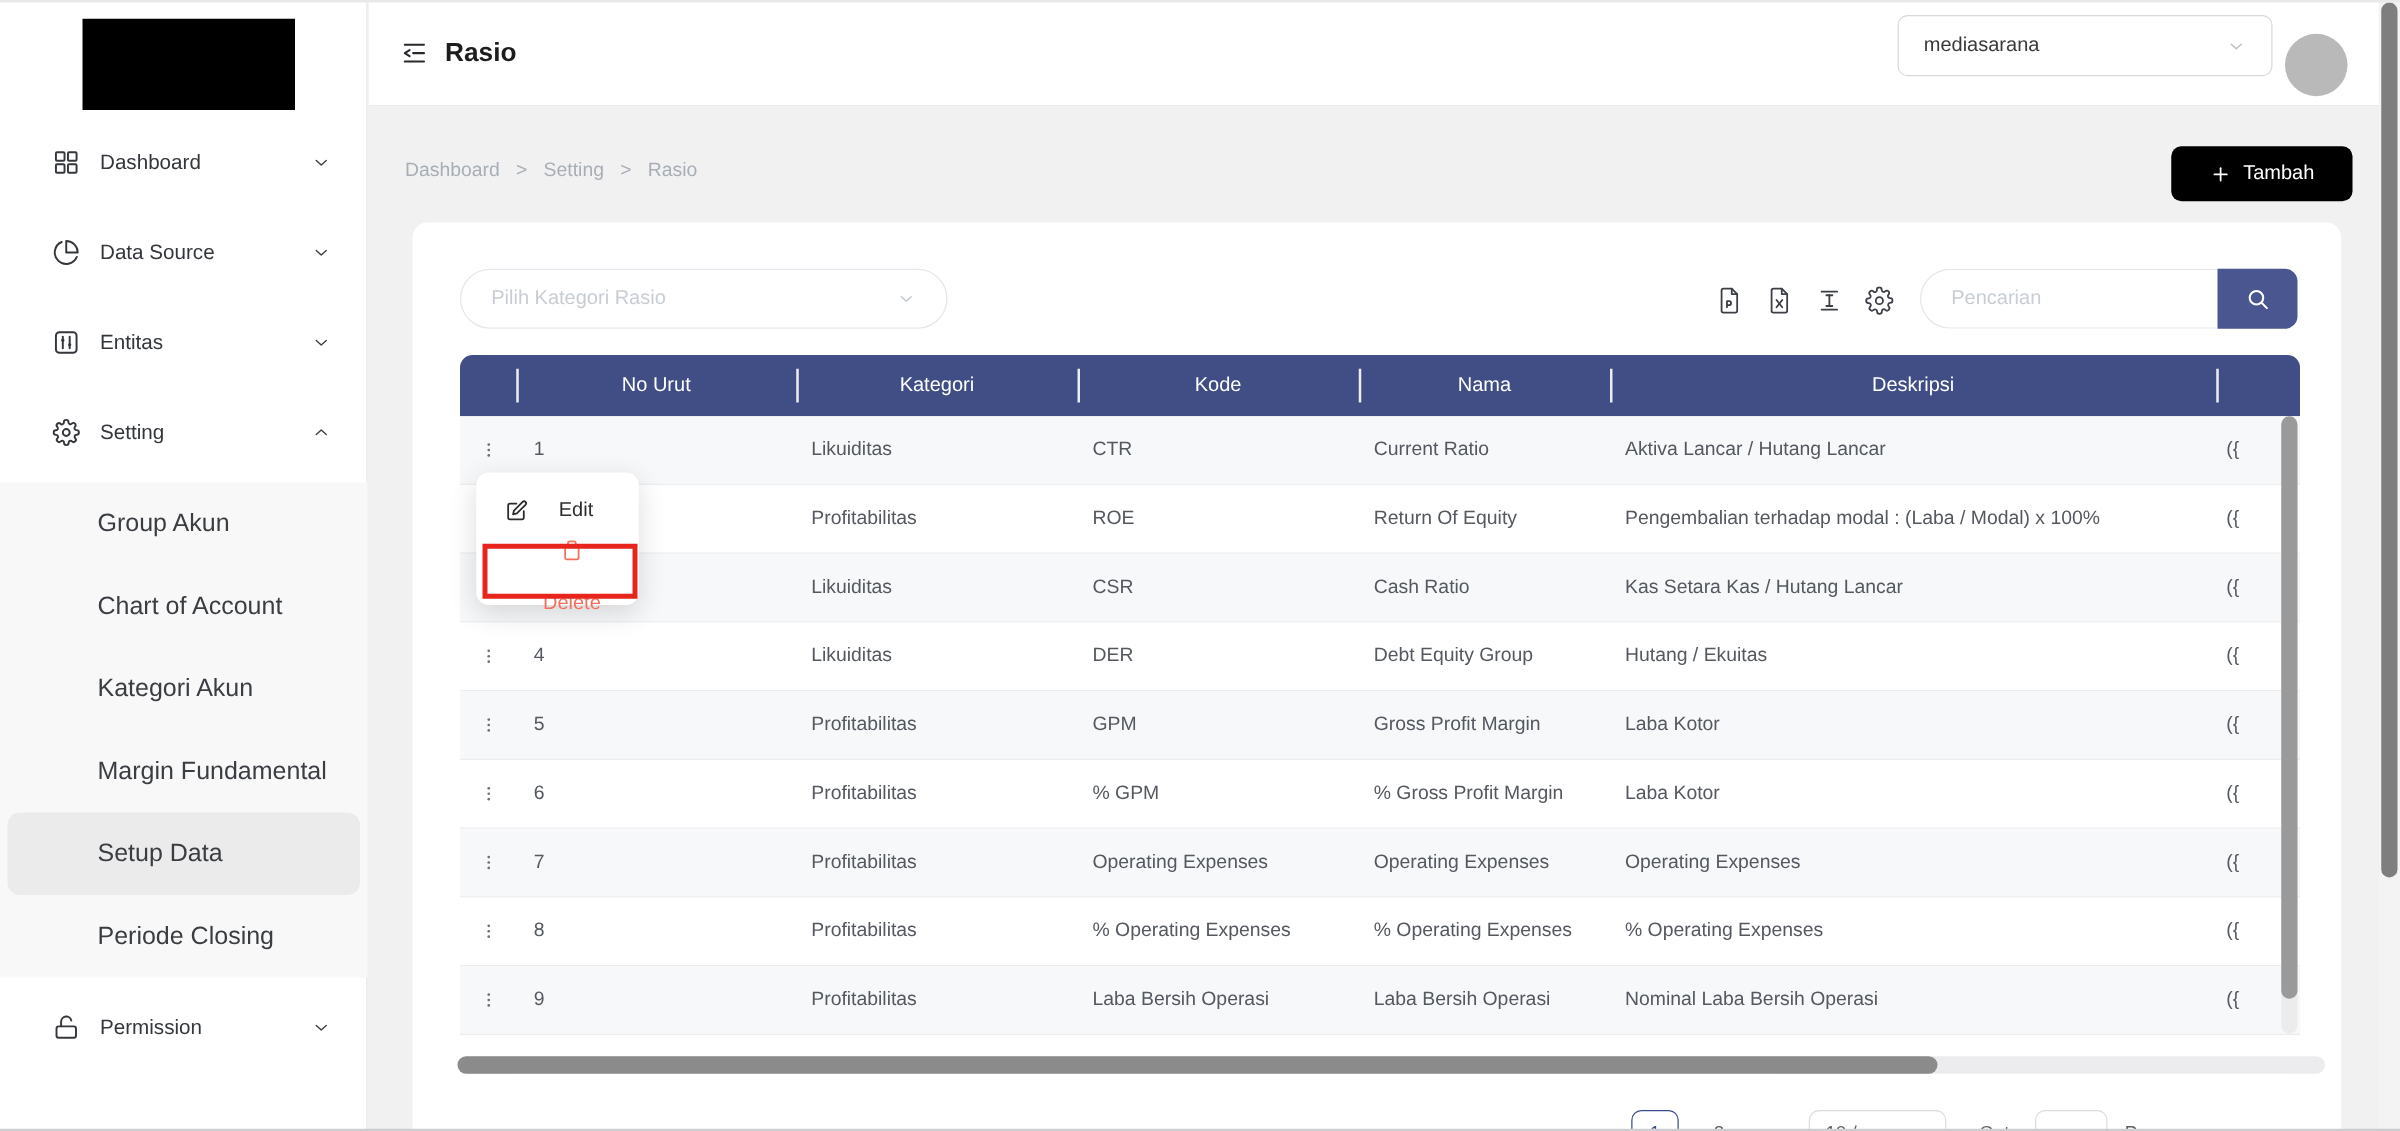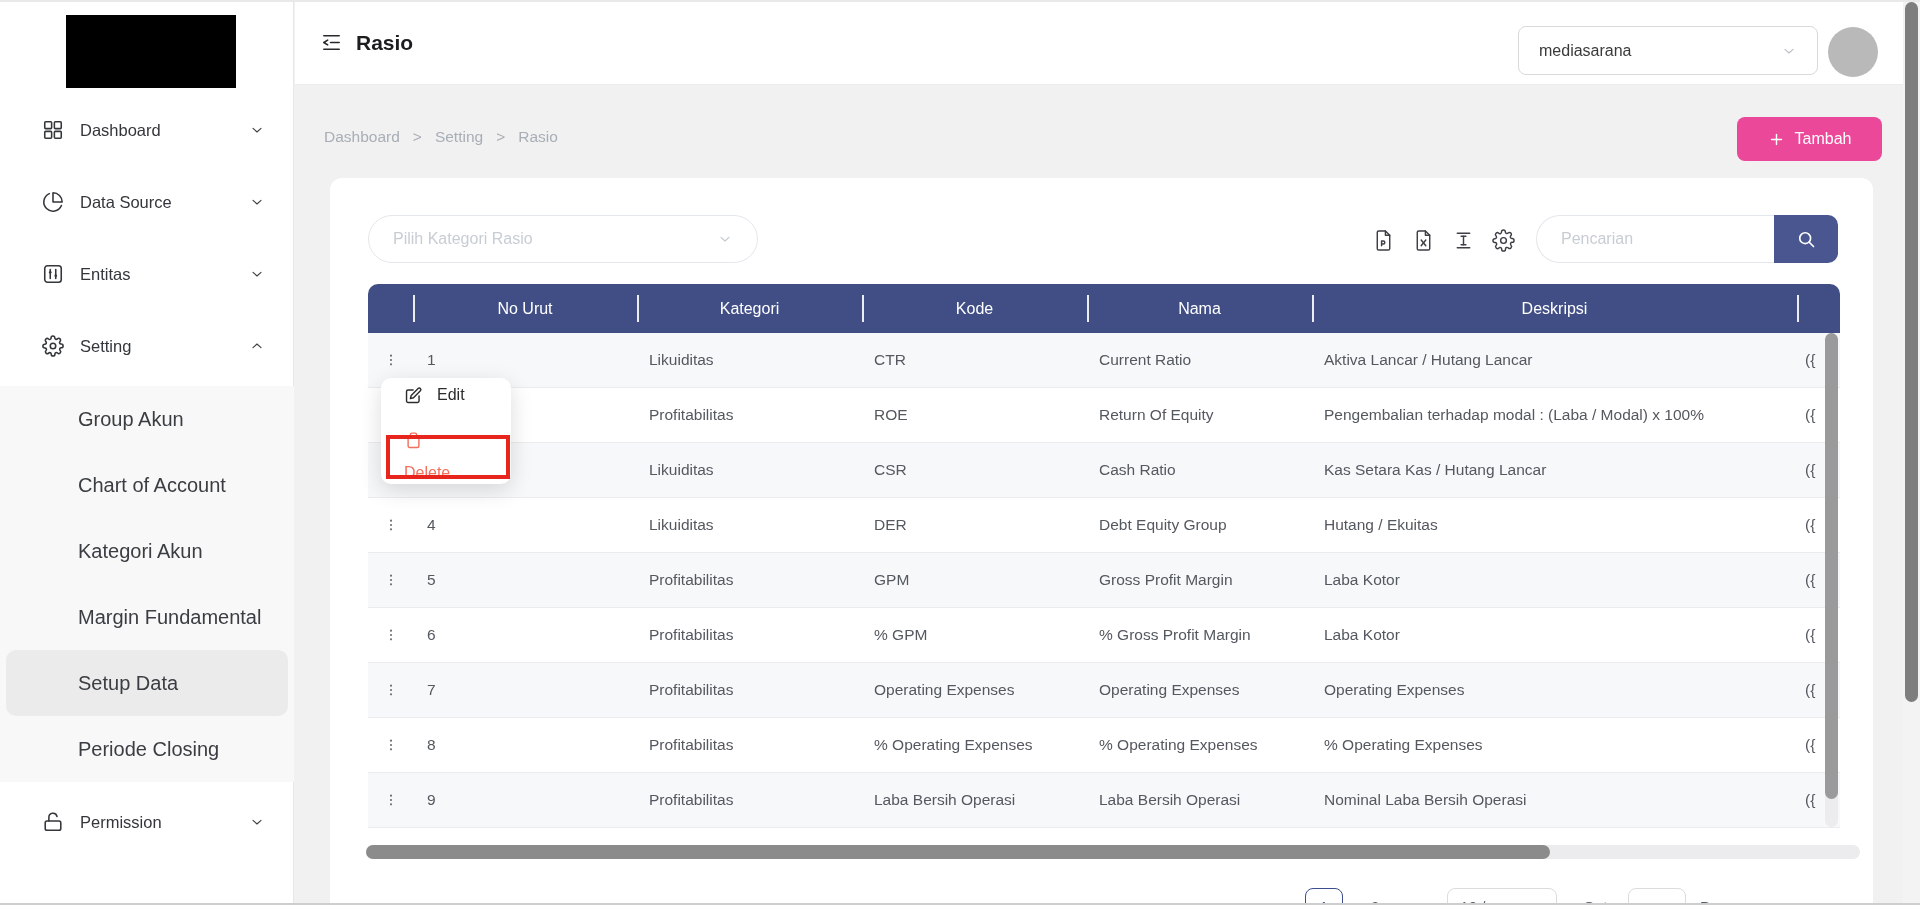--- a/index.html
+++ b/index.html
@@ -24,49 +24,49 @@
   .nav-item .chev { margin-left:auto; color:#3c3f44; }
   .submenu { position:absolute; top:386px; left:0; width:294px; height:396px; background:#f8f8f8; }
   .sub-item { height:66px; display:flex; align-items:center; padding-left:78px; font-size:20px; color:#3a3d42; cursor:pointer; }
   .sub-item.active { background:#ebebeb; border-radius:10px; margin:0 6px; padding-left:72px; }
   .nav-bottom { position:absolute; top:786px; left:0; width:100%; }
 
   
   .header { position:absolute; left:295px; top:0; width:1625px; height:85px; background:#fff; border-bottom:1px solid #ececee; z-index:5; }
   .title-wrap { position:absolute; left:25px; top:0; height:85px; display:flex; align-items:center; gap:13px; }
   .page-title { font-size:21px; font-weight:700; color:#1d1d1f; }
-  .tenant-select { position:absolute; left:1223px; top:26px; width:300px; height:49px; border:1px solid #d9d9d9; border-radius:8px; background:#fff; display:flex; align-items:center; padding:0 20px; font-size:16px; color:#3a3a3a; cursor:pointer; }
+  .tenant-select { position:absolute; left:1223px; top:12px; width:300px; height:49px; border:1px solid #d9d9d9; border-radius:8px; background:#fff; display:flex; align-items:center; padding:0 20px; font-size:16px; color:#3a3a3a; cursor:pointer; }
   .tenant-select .chev { margin-left:auto; color:#b9bec4; }
   .avatar { position:absolute; left:1533px; top:27px; width:50px; height:50px; border-radius:50%; background:#b9b9b9; cursor:pointer; }
 
   
   .breadcrumb { position:absolute; left:324px; top:128px; display:flex; gap:13px; font-size:15.5px; color:#a8aeb6; z-index:4; }
   .breadcrumb .bc-link { cursor:pointer; }
-  .btn-add { position:absolute; left:1737px; top:117px; width:145px; height:44px; background:#ec4899; border:none; border-radius:8px; color:#fff; font-size:16px; font-family:inherit; display:flex; align-items:center; justify-content:center; gap:10px; cursor:pointer; z-index:4; }
+  .btn-add { position:absolute; left:1737px; top:117px; width:145px; height:44px; background:#000000; border:none; border-radius:8px; color:#fff; font-size:16px; font-family:inherit; display:flex; align-items:center; justify-content:center; gap:10px; cursor:pointer; z-index:4; }
 
   
   .card { position:absolute; left:330px; top:178px; width:1543px; height:760px; background:#fff; border-radius:12px; z-index:3; }
 
   .filter-select { position:absolute; left:38px; top:37px; width:390px; height:48px; border:1px solid #e4e7eb; border-radius:24px; display:flex; align-items:center; padding:0 24px; font-size:16px; color:#c8cdd4; cursor:pointer; }
   .filter-select .chev { margin-left:auto; color:#c2c8cf; }
 
   .tool-icons { position:absolute; left:1042px; top:51px; display:flex; gap:17px; color:#3c3f45; }
   .tool-icons .tbtn { background:none; border:none; padding:0; color:#3c3f45; cursor:pointer; }
 
   .search-wrap { position:absolute; left:1206px; top:37px; display:flex; }
   .search-input { width:238px; height:48px; border:1px solid #e4e7eb; border-right:none; border-radius:24px 0 0 24px; padding:0 24px; font-size:16px; font-family:inherit; color:#444; outline:none; }
   .search-input::placeholder { color:#c8cdd4; }
   .search-btn { width:64px; height:48px; background:#49568f; border:none; border-radius:0 10px 10px 0; display:flex; align-items:center; justify-content:center; color:#fff; cursor:pointer; }
 
   
   .table { position:absolute; left:38px; top:106px; width:1472px; }
   .thead { height:49px; background:#404e85; border-radius:10px 10px 0 0; display:flex; color:#fff; font-size:16px; }
   .th { display:flex; align-items:center; justify-content:center; position:relative; }
   .th.sep::before { content:""; position:absolute; left:0; top:11px; bottom:11px; width:2px; background:rgba(255,255,255,.9); }
-  .c0{width:45px;} .c1{width:224px;} .c2{width:225px;} .c3{width:225px;} .c4{width:225px;} .c5{width:485px;} .c6{width:43px;}
+  .c0{width:45px;} .c1{width:224px;} .c2{width:225px;} .c3{width:225px;} .c4{width:201px;} .c5{width:485px;} .c6{width:43px;}
   .tr { height:55px; display:flex; align-items:center; background:#fff; border-bottom:1px solid #ececee; font-size:15.5px; color:#54585f; }
   .tr.odd { background:#f7f8fa; }
   .td { padding-left:12px; white-space:nowrap; overflow:hidden; }
   .td.c0 { display:flex; justify-content:center; padding-left:0; }
   .td.c1 { padding-left:14px; }
   .td.c6 { padding-left:8px; color:#54585f; }
   .dots-btn { background:none; border:none; padding:4px; color:#6d7076; cursor:pointer; }
 
   .v-scroll { position:absolute; left:1495px; top:155px; width:13px; height:494px; background:#ececec; border-radius:7px; z-index:6; }
   .v-thumb { position:absolute; left:0; top:0; width:13px; height:466px; background:#9a9a9a; border-radius:7px; }
@@ -79,21 +79,21 @@
   .pg-num { margin-left:28px; cursor:pointer; }
   .pg-next { margin-left:30px; font-size:18px; cursor:pointer; }
   .pg-size { margin-left:32px; width:110px; height:36px; border:1px solid #dcdcdc; border-radius:8px; display:flex; align-items:center; padding:0 12px; gap:8px; cursor:pointer; }
   .pg-size .chev { margin-left:auto; color:#b9bec4; }
   .pg-goto { margin-left:26px; }
   .pg-input { margin-left:12px; width:58px; height:36px; border:1px solid #dcdcdc; border-radius:8px; font-family:inherit; font-size:15px; padding:0 8px; outline:none; }
   .pg-page { margin-left:14px; }
 
   
   .ctx-menu { position:absolute; left:381px; top:378px; width:130px; height:106px; background:#fff; border-radius:10px; box-shadow:0 6px 22px rgba(0,0,0,.14); padding:8px 0; z-index:20; }
-  .ctx-item { height:45px; display:flex; gap:14px; padding-left:23px; font-size:16px; color:#2c2c2c; cursor:pointer; }
+  .ctx-item { height:45px; display:flex; align-items:center; gap:24px; padding-left:23px; font-size:16px; color:#2c2c2c; cursor:pointer; }
   .ctx-item.delete { color:#f3705d;flex-direction:column; }
   .red-annotation { position:absolute; left:386px; top:435px; width:124px; height:44px; border:4px solid #e8251d; z-index:21; pointer-events:none; }
 
   
   .page-scroll { position:absolute; right:0; top:0; width:17px; height:905px; background:#f3f3f3; z-index:40; }
   .page-thumb { position:absolute; left:2px; top:2px; width:13px; height:700px; background:#7e7e7e; border-radius:7px; }
 </style>
 </head>
 <body>
 

